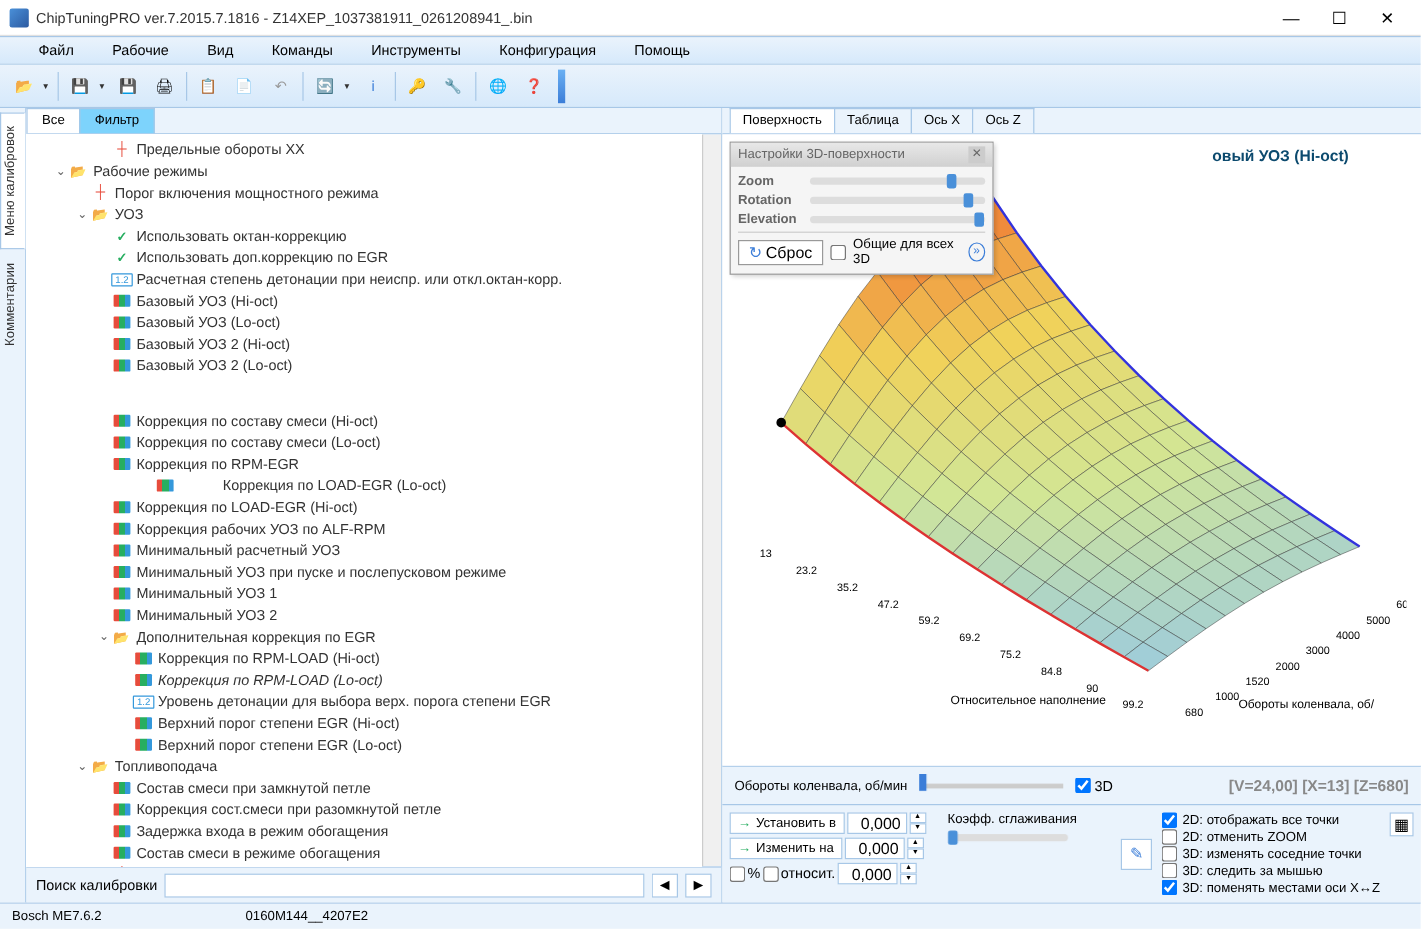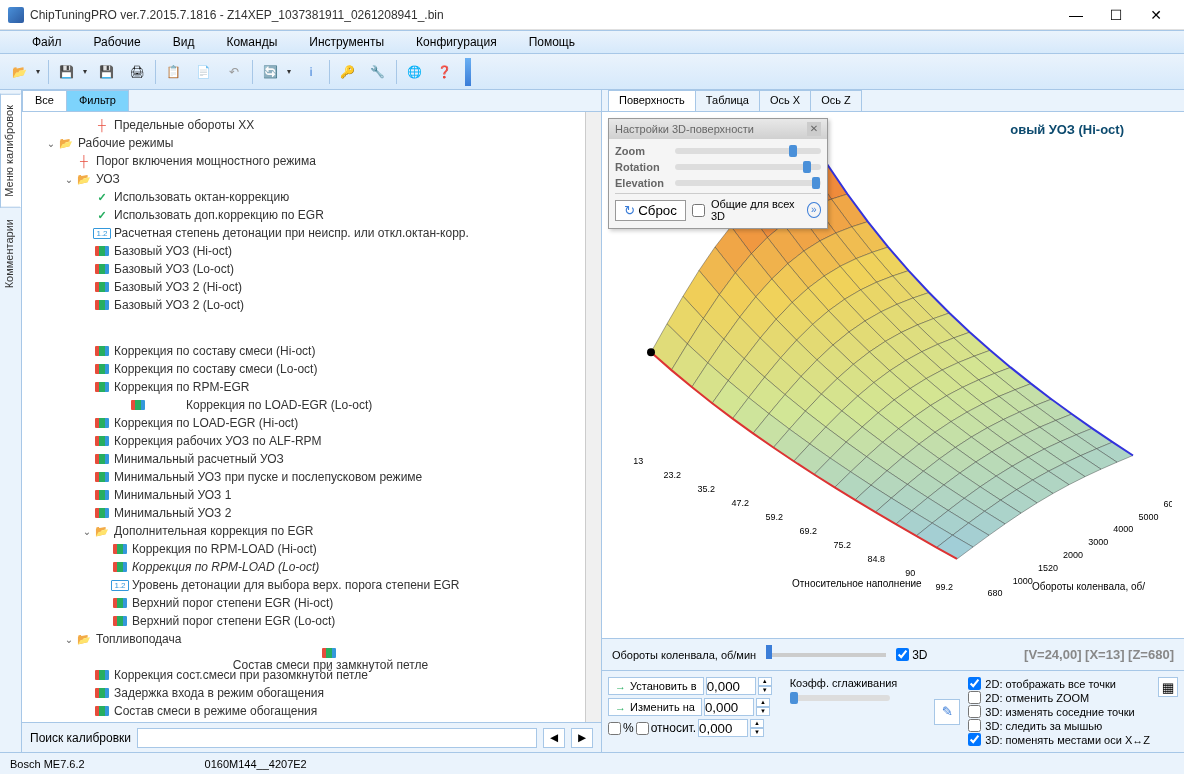--- a/index.html
+++ b/index.html
@@ -55,21 +55,21 @@
 .chart-title { position: absolute; top: 10px; right: 60px; font-weight: bold; font-size: 13px; }
 .surface-svg { position: absolute; top: 30px; left: 10px; }
 .bottom-controls { border-top: 1px solid #a7c7e7; background: #eaf3fc; }
 .slider-bar { height: 32px; display: flex; align-items: center; padding: 0 10px; gap: 10px; border-bottom: 1px solid #a7c7e7; }
 .slider-bar-label { font-size: 11px; }
 .slider-bar-track { flex: 0 0 120px; height: 16px; position: relative; }
 .coord-display { color: #888; font-weight: bold; font-size: 13px; margin-left: auto; }
 .control-row { display: flex; padding: 6px; gap: 8px; }
 .control-group { display: flex; flex-direction: column; gap: 3px; }
 .ctrl-btn { display: flex; align-items: center; gap: 4px; padding: 2px 6px; border: 1px solid #a7c7e7; background: #fff; cursor: pointer; font-size: 11px; }
-.num-input { width: 50px; height: 18px; border: 1px solid #a7c7e7; text-align: left; padding-right: 4px; }
+.num-input { width: 50px; height: 18px; border: 1px solid #a7c7e7; text-align: right; padding-right: 4px; }
 .spinner { width: 14px; display: flex; flex-direction: column; }
 .spinner-btn { height: 9px; border: 1px solid #a7c7e7; background: #fff; font-size: 6px; text-align: center; line-height: 7px; cursor: pointer; }
 .smooth-group { flex: 1; padding: 0 10px; }
 .smooth-slider { width: 100px; height: 6px; background: #ddd; border-radius: 3px; position: relative; margin-top: 6px; }
 .check-list { display: flex; flex-direction: column; gap: 1px; font-size: 11px; }
 .check-item { display: flex; align-items: center; gap: 4px; }
 .statusbar { height: 22px; background: #eaf3fc; border-top: 1px solid #a7c7e7; display: flex; align-items: center; padding: 0 10px; font-size: 11px; gap: 120px; }
 .scrollbar-v { width: 16px; background: #f0f0f0; border-left: 1px solid #ccc; }
 </style>
 </head>
@@ -332,21 +332,21 @@
             <span class="tree-icon">
               <span class="map-icon"></span>
             </span>
             <span class="tree-label">Верхний порог степени EGR (Lo-oct)</span>
           </div>
           <div class="tree-item" style="padding-left: 36px;">
             <span class="tree-toggle">⌄</span>
             <span class="tree-icon folder-icon">📂</span>
             <span class="tree-label">Топливоподача</span>
           </div>
-          <div class="tree-item" style="padding-left: 54px; flex-direction: column;">
+          <div class="tree-item" style="padding-left: 54px;">
             <span class="tree-toggle"></span>
             <span class="tree-icon">
               <span class="map-icon"></span>
             </span>
             <span class="tree-label">Состав смеси при замкнутой петле</span>
           </div>
           <div class="tree-item" style="padding-left: 54px;">
             <span class="tree-toggle"></span>
             <span class="tree-icon">
               <span class="map-icon"></span>

